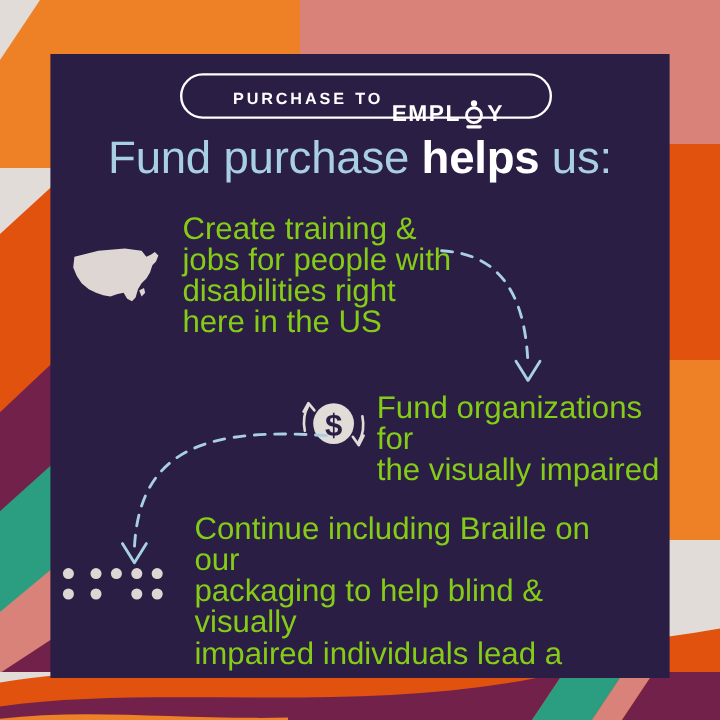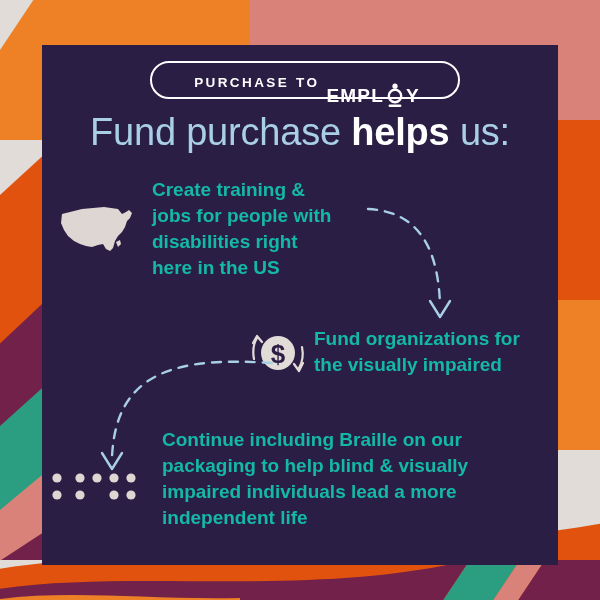--- a/index.html
+++ b/index.html
@@ -98,25 +98,24 @@
   }
   #headline .hl-bold {
     color: #ffffff;
     font-weight: bold;
     text-align: right;
   }
 
   
   .body-text {
     position: absolute;
-    color: #14b8a6;
-    font-size: 19px;
+    color: #84cc16;
+    font-size: 26px;
     line-height: 26px;
     white-space: pre-line;
-    font-weight: bold;
   }
   #text-1 { left: 110px; top: 132px; width: 230px; }
   #text-2 { left: 272px; top: 281px; width: 248px; }
   #text-3 { left: 120px; top: 382px; width: 350px; }
 
   
   #us-map-icon  { position: absolute; left: 14px; top: 155px;  width: 84px; height: 58px; }
   #coin-icon    { position: absolute; left: 202px; top: 282px; width: 68px; height: 52px; }
   #braille-icon { position: absolute; left: 6px;  top: 424px;  width: 90px; height: 36px; }
 

